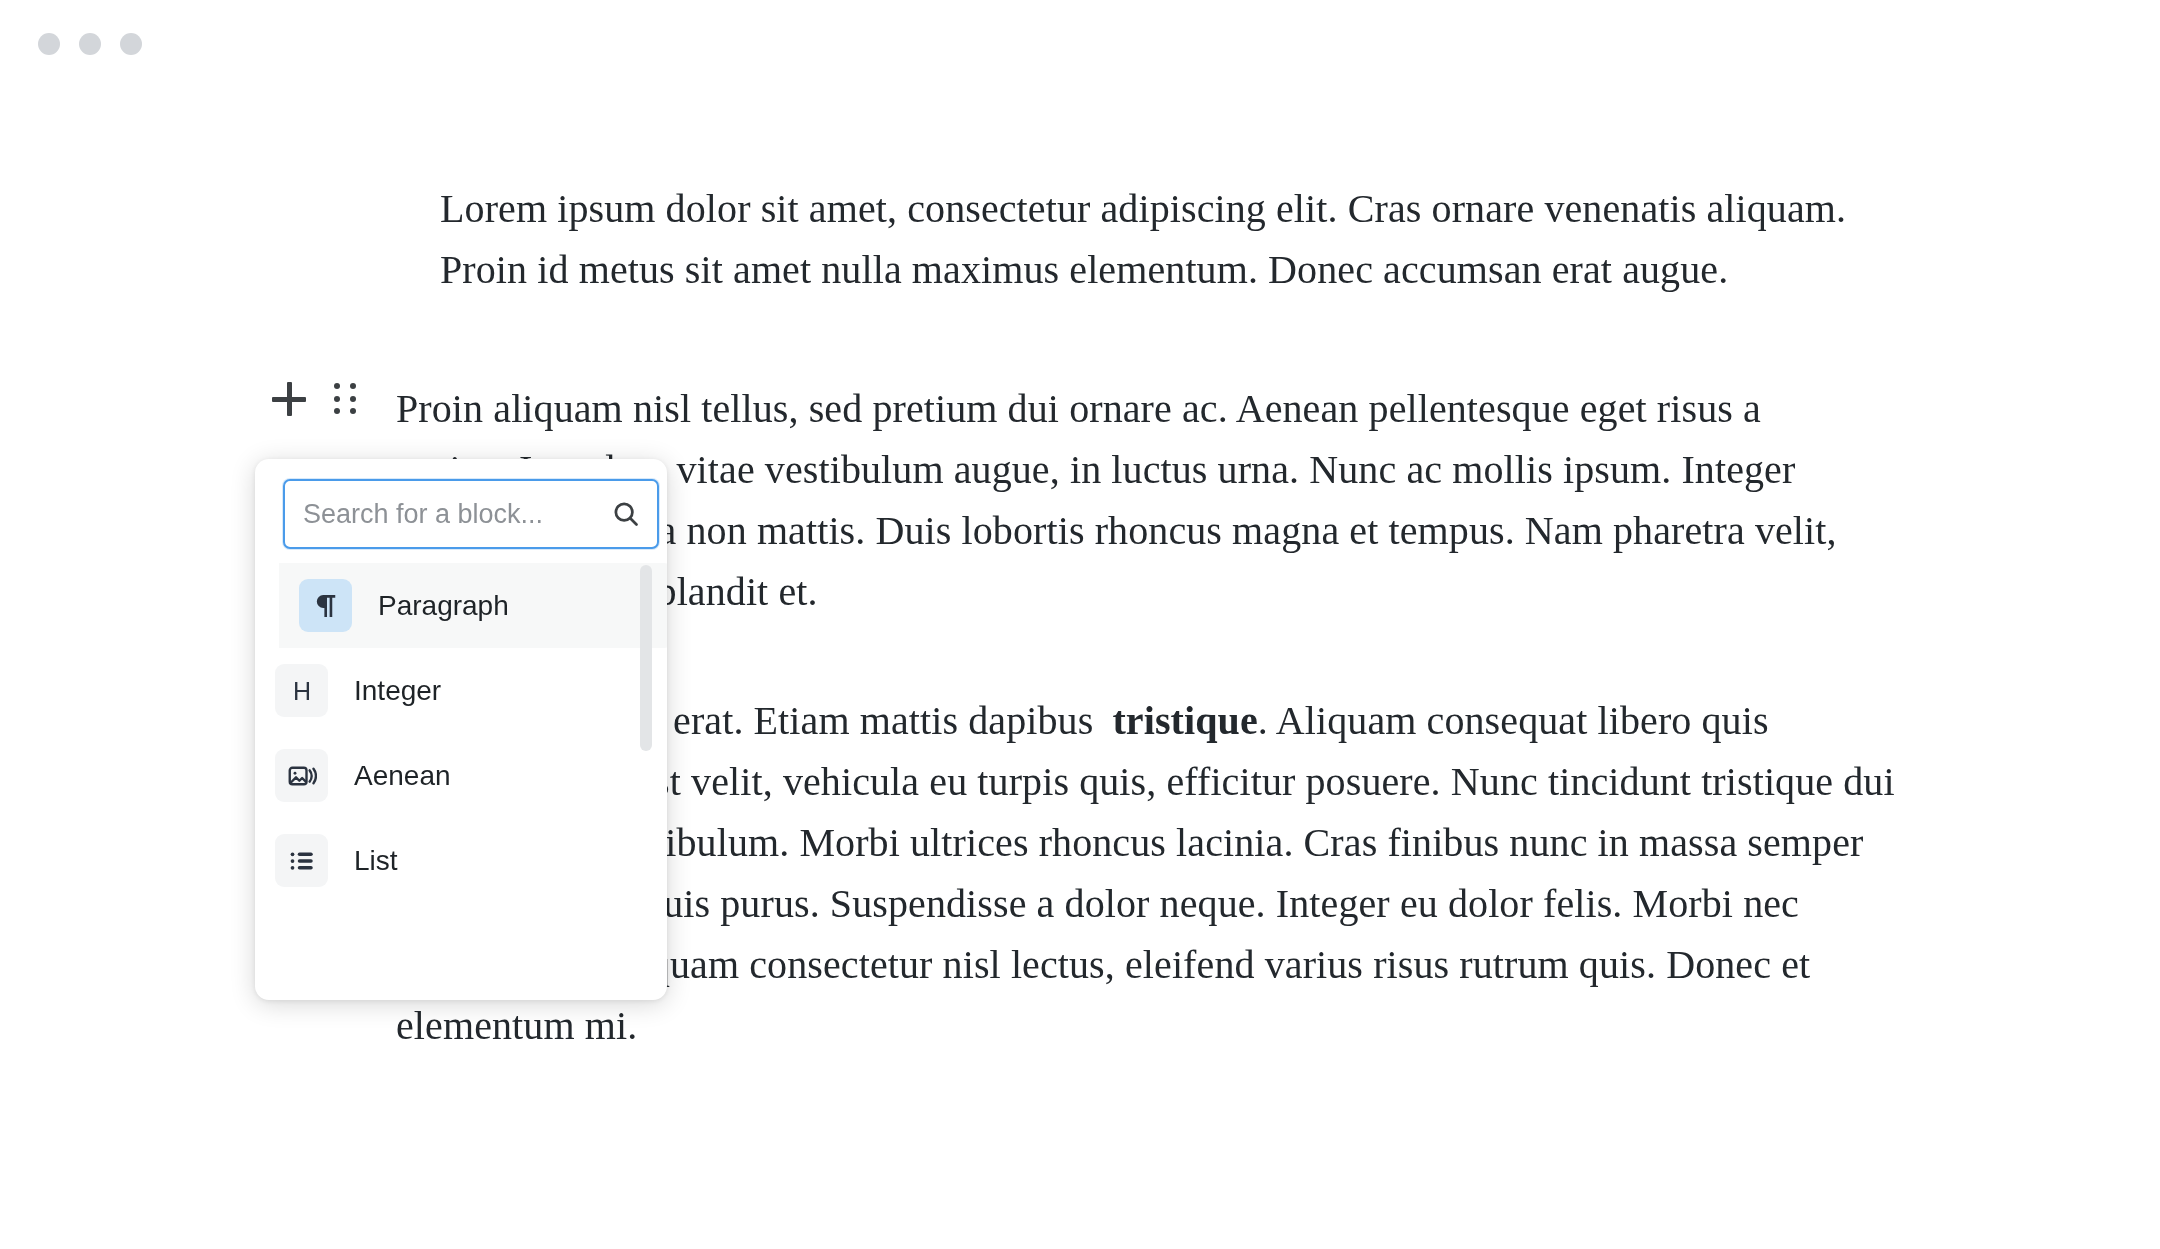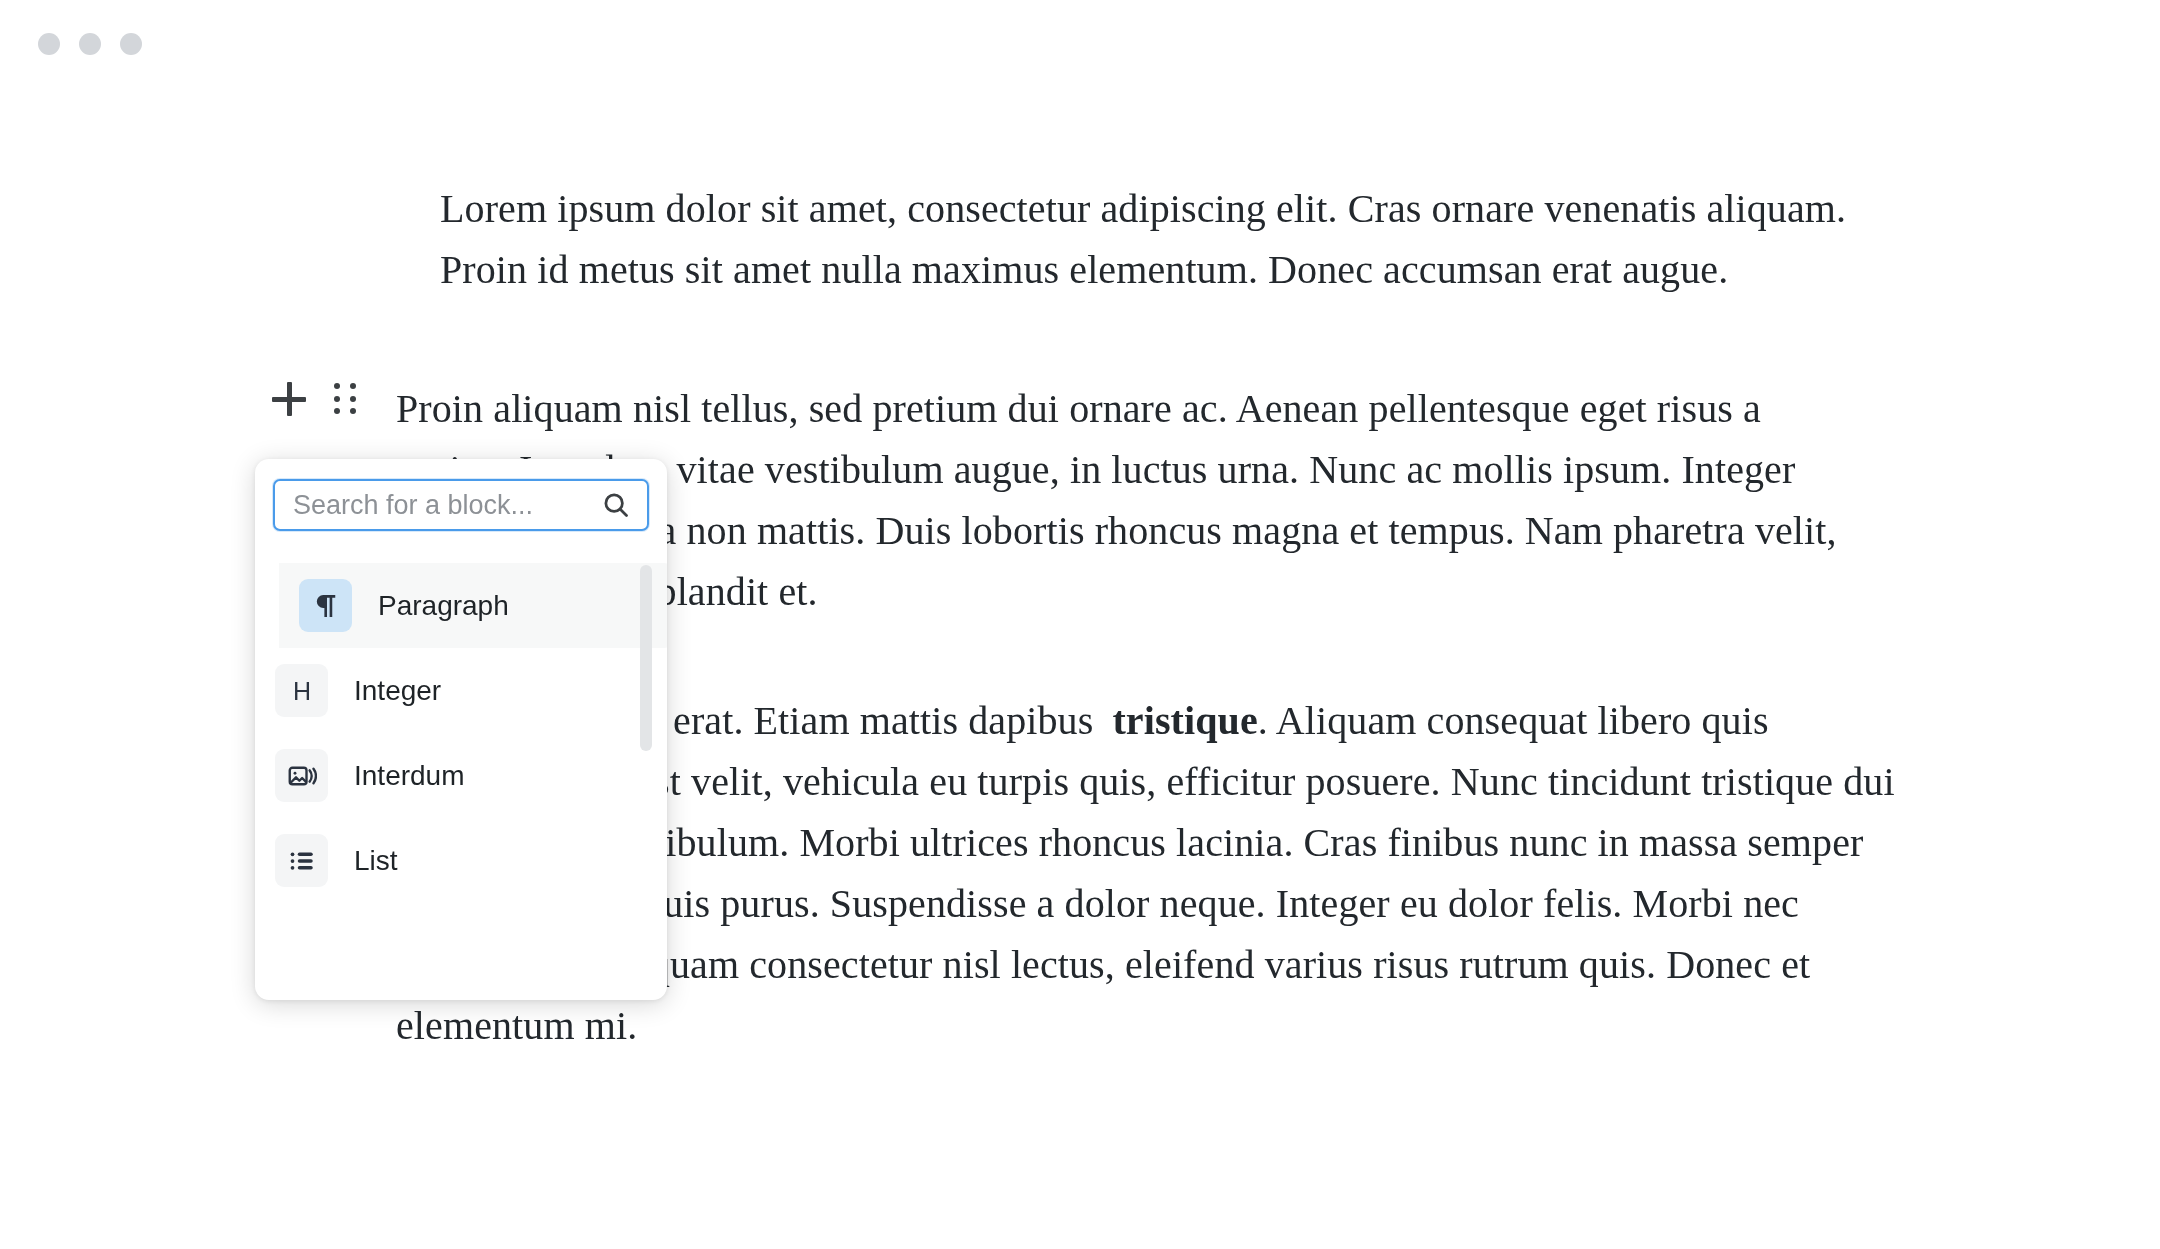--- a/index.html
+++ b/index.html
@@ -109,24 +109,24 @@
     width: 412px;
     height: 541px;
     background: #ffffff;
     border-radius: 14px;
     box-shadow: 0 4px 26px rgba(0,0,0,0.16), 0 1px 5px rgba(0,0,0,0.08);
     overflow: hidden;
   }
 
   .inserter-search-wrap {
     position: absolute;
-    left: 18px;
+    left: 28px;
     top: 20px;
     width: 376px;
-    height: 52px;
+    height: 70px;
   }
   .inserter-search {
     position: absolute;
     inset: 0;
     box-sizing: border-box;
     border: 2px solid #4a9bea;
     border-radius: 7px;
     background: #fff;
     box-shadow: 0 0 0 1px rgba(74,155,234,0.22);
     font-family: "Liberation Sans", sans-serif;
@@ -282,21 +282,21 @@
     <div class="block-item">
       <span class="tile">
         <svg width="30" height="30" viewBox="0 0 24 24" fill="none" stroke="#2b3340" stroke-width="1.9" stroke-linecap="round" stroke-linejoin="round">
           <rect x="2.2" y="5.4" width="13.4" height="13.2" rx="2.1"></rect>
           <circle cx="6.4" cy="9.8" r="1.15" fill="#2b3340" stroke="none"></circle>
           <path d="M3.1 17.2l4.1-4.1 2.7 2.7 2.2-2.2 2.7 2.7"></path>
           <path d="M18.1 7.5a7 7 0 0 1 0 9"></path>
           <path d="M21.2 6.2a9.6 9.6 0 0 1 0 11.6"></path>
         </svg>
       </span>
-      <span class="blabel">Interdum</span>
+      <span class="blabel">Aenean</span>
     </div>
 
     <div class="block-item">
       <span class="tile">
         <svg width="30" height="30" viewBox="0 0 24 24">
           <g fill="#2b3340">
             <circle cx="4.4" cy="6.6" r="1.5"></circle>
             <circle cx="4.4" cy="12" r="1.5"></circle>
             <circle cx="4.4" cy="17.4" r="1.5"></circle>
             <rect x="8.6" y="5.2" width="12" height="2.8" rx="1.4"></rect>

